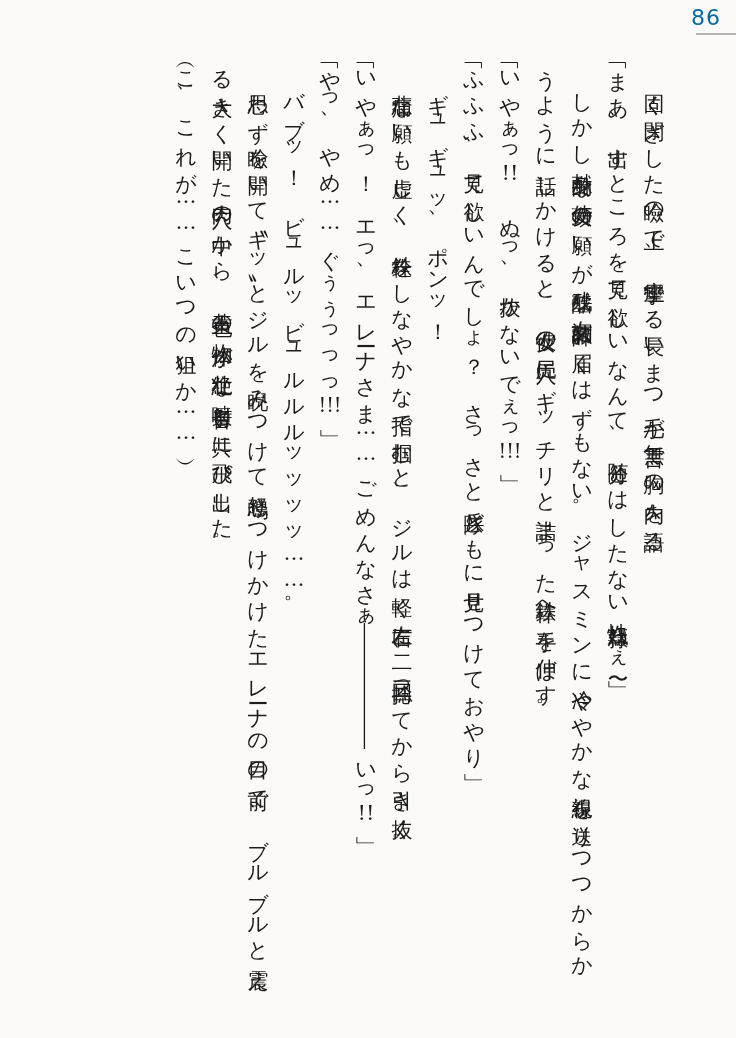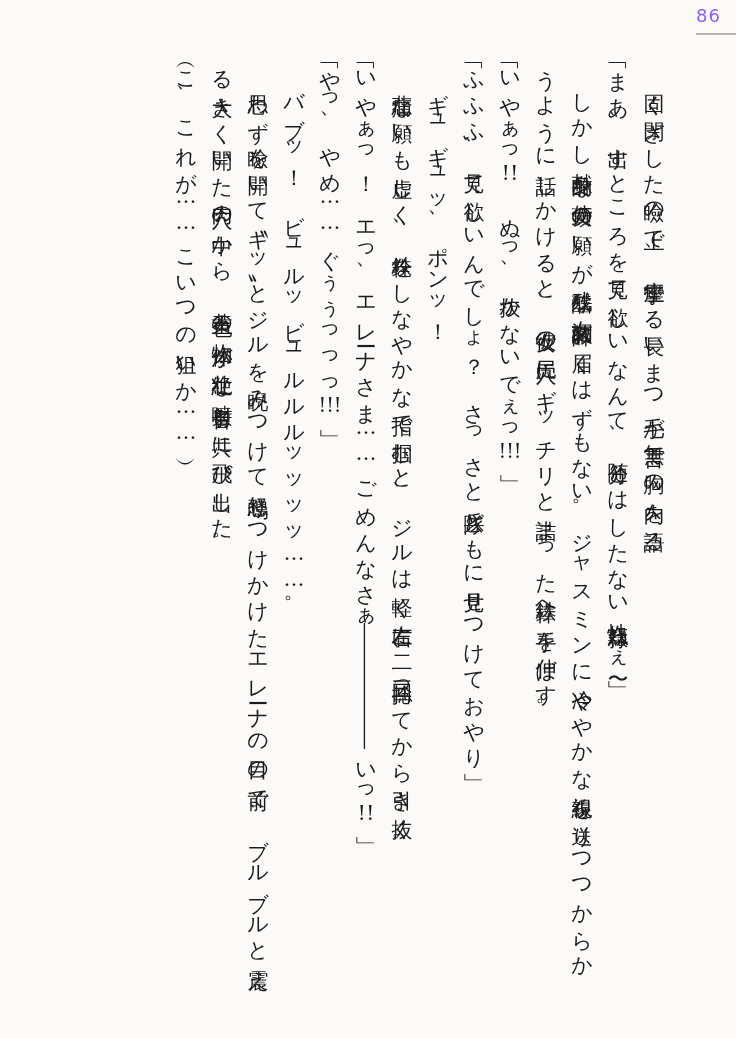--- a/index.html
+++ b/index.html
@@ -11,23 +11,23 @@
     height: 1038px;
     position: relative;
     background: #fbfaf8;
     overflow: hidden;
   }
   .page-number {
     position: absolute;
     top: 5px;
     right: 15px;
     font-family: "DejaVu Sans", "Liberation Sans", sans-serif;
-    font-size: 18px;
+    font-size: 22px;
     letter-spacing: 1px;
-    color: #8b5cf6;
+    color: #0369a1;
   }
   .page-number-underline {
     position: absolute;
     top: 33px;
     right: 0;
     width: 40px;
     height: 2px;
     background: #b5b3b0;
   }
   .text-block {

